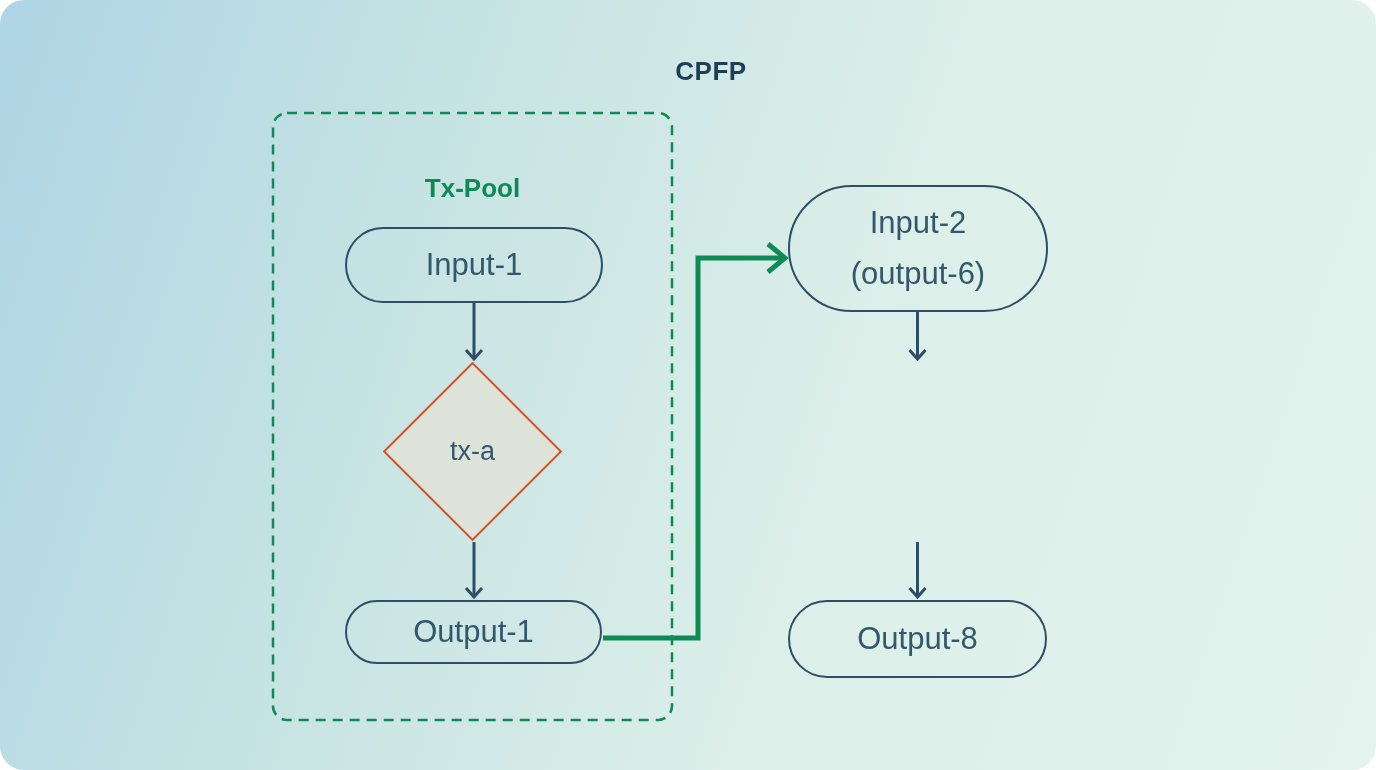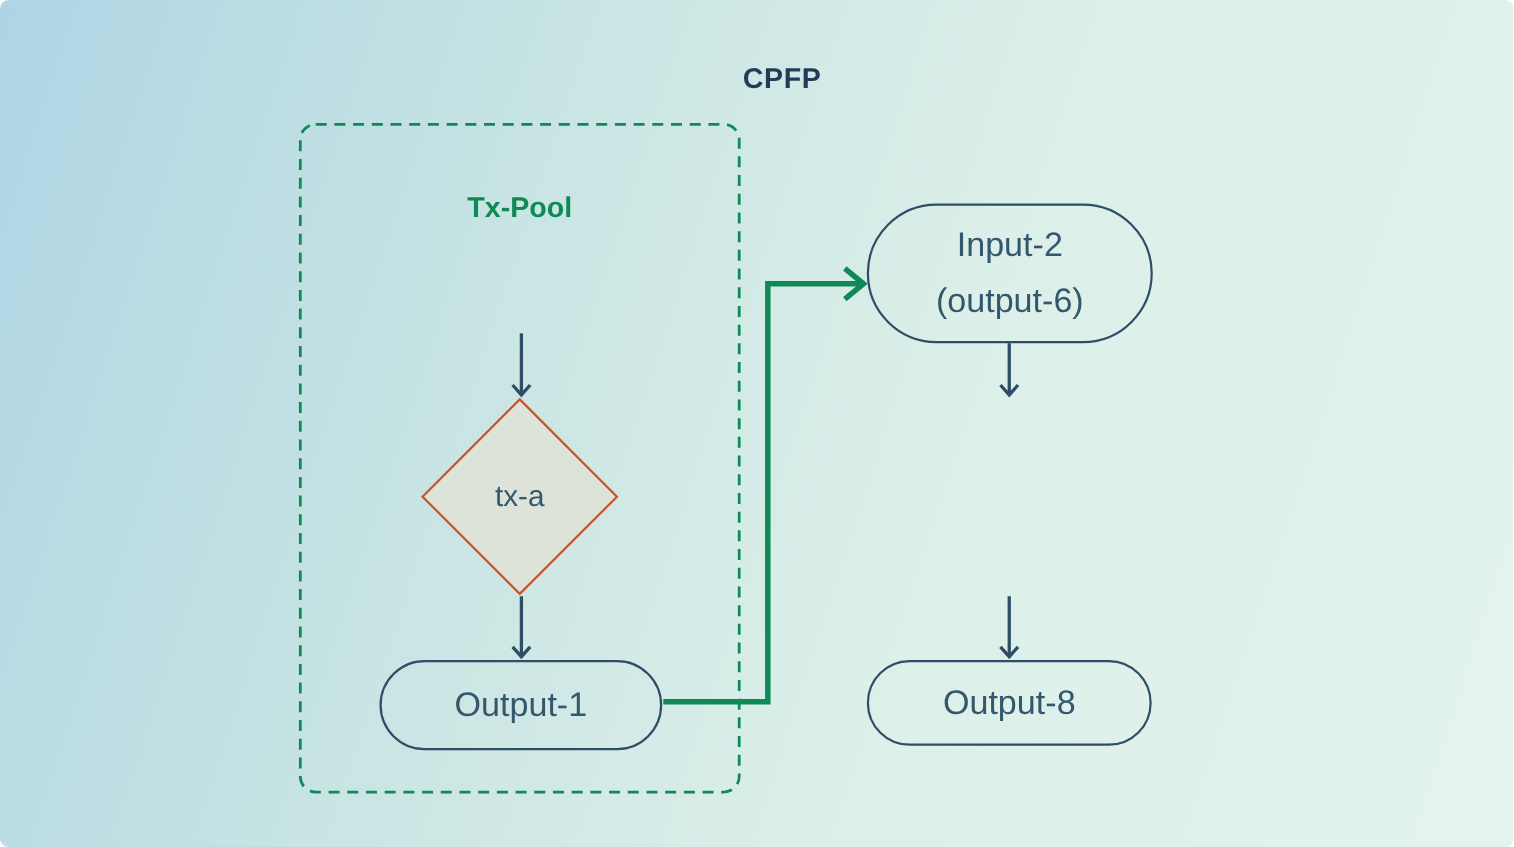--- a/index.html
+++ b/index.html
@@ -5,21 +5,21 @@
   html, body {
     margin: 0;
     padding: 0;
     background: #ffffff;
     font-family: "Liberation Sans", sans-serif;
   }
   .canvas {
     position: relative;
     width: 1376px;
     height: 770px;
-    border-radius: 8px;
+    border-radius: 24px;
     overflow: hidden;
     background: linear-gradient(108deg, #aed5e5 0%, #c6e3e3 30%, #dcefe9 60%, #e4f3ed 100%);
   }
   .svg-layer {
     position: absolute;
     left: 0; top: 0;
     width: 1376px;
     height: 770px;
     pointer-events: none;
   }
@@ -56,21 +56,21 @@
     justify-content: center;
     font-size: 31px;
     color: #33586e;
   }
   .pill.two-line {
     flex-direction: column;
     border-radius: 64px;
     line-height: 1.62;
   }
   .node-input1  { left: 345px; top: 227px; width: 258px; height: 76px; }
-  .node-output1 { left: 345px; top: 600px; width: 257px; height: 82px; }
+  .node-output1 { left: 345px; top: 600px; width: 257px; height: 64px; }
   .node-input2  { left: 788px; top: 185px; width: 260px; height: 127px; }
   .node-output2 { left: 788px; top: 600px; width: 259px; height: 78px; }
   .diamond-wrap {
     position: absolute;
     width: 127px;
     height: 127px;
   }
   .diamond-wrap.txa { left: 409px; top: 388px; }
   .diamond-wrap.txb { left: 854px; top: 388px; }
   .diamond-shape {
@@ -129,20 +129,23 @@
     <g stroke="#0f8a56" stroke-width="5" fill="none" stroke-linejoin="miter">
       <polyline points="603,638 698,638 698,258 781,258"></polyline>
       <polyline points="768,244 785,258 768,272"></polyline>
     </g>
   </svg>
 
   <div class="diagram-title">CPFP</div>
 
   <div class="pool-label">Tx-Pool</div>
 
+  <div class="pill node-input1">
+    <span>Input-1</span>
+  </div>
 
   <div class="diamond-wrap txa">
     <div class="diamond-shape orange"></div>
     <div class="diamond-label">tx-a</div>
   </div>
 
   <div class="pill node-output1">
     <span>Output-1</span>
   </div>
 

